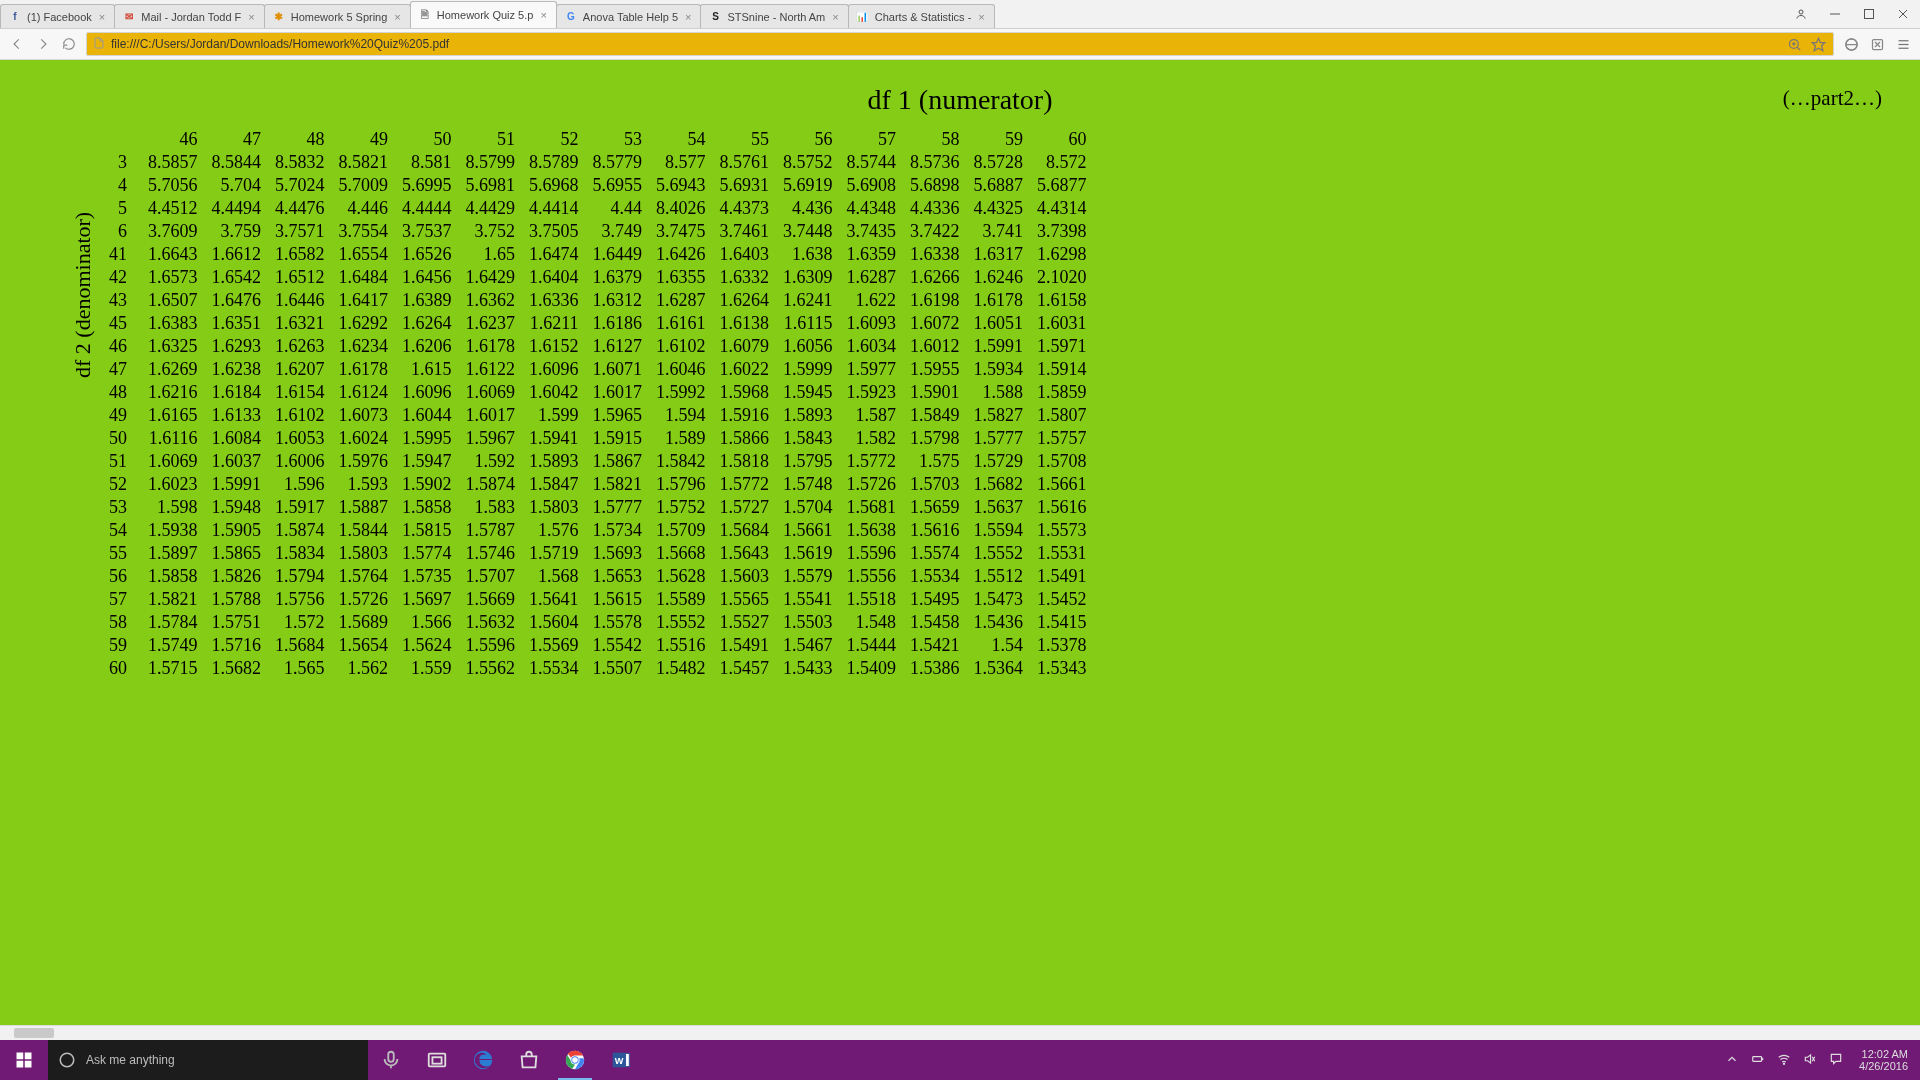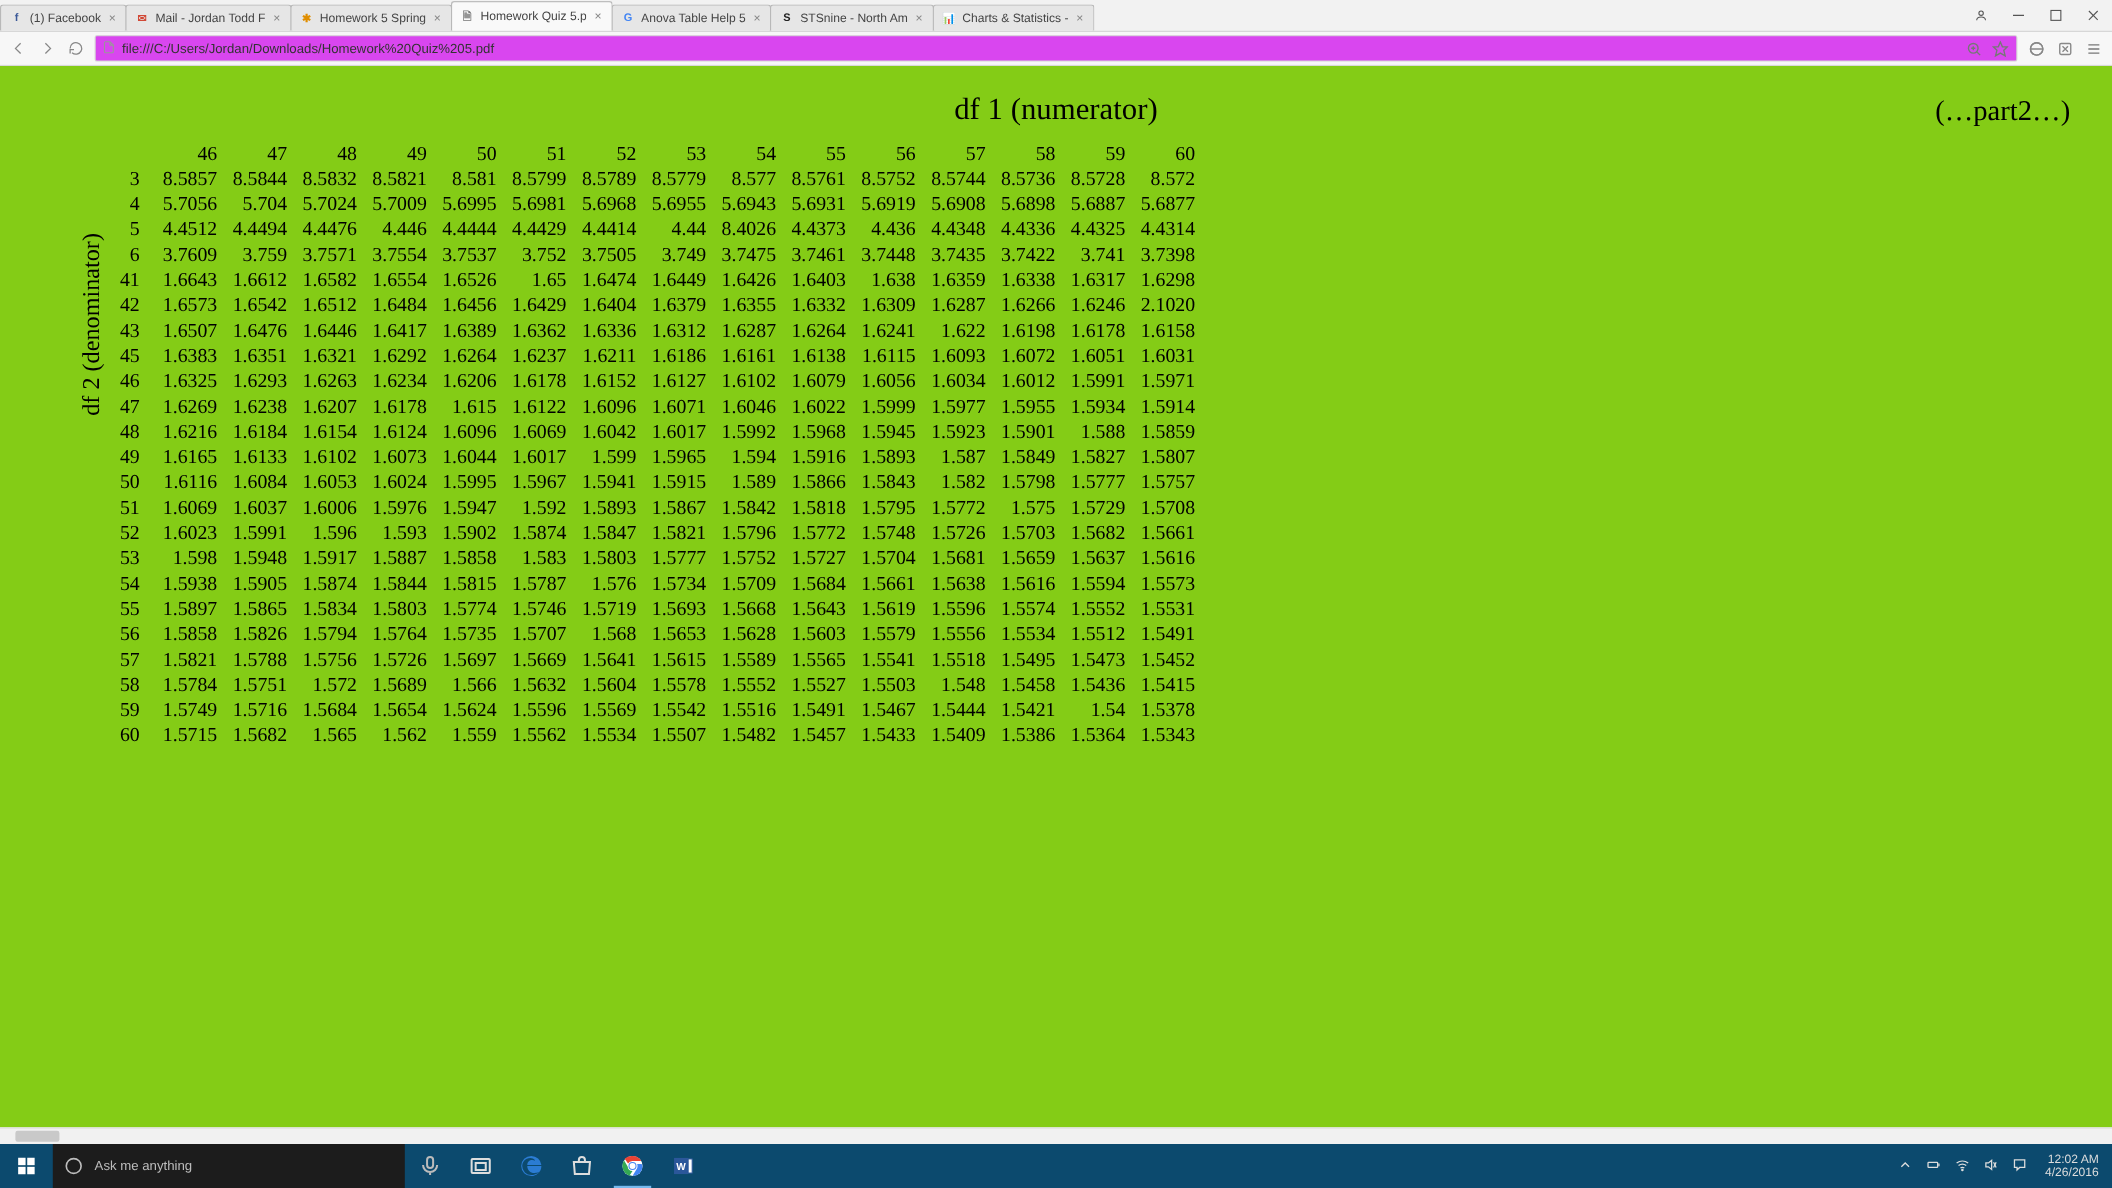--- a/index.html
+++ b/index.html
@@ -12,42 +12,42 @@
   .tab .lbl{overflow:hidden;text-overflow:ellipsis;flex:1;min-width:0}
   .tab .fav{width:14px;height:14px;display:inline-flex;align-items:center;justify-content:center;font-size:10px;flex:none}
   .tab .x{color:#888;font-size:11px;padding:0 2px;cursor:pointer;flex:none}
   .winbtns{display:flex;align-items:center}
   .winbtn{width:34px;display:flex;align-items:center;justify-content:center;color:#555;cursor:pointer}
   .winbtn svg{width:12px;height:12px}
   
   .addrbar{height:30px;background:#f7f7f7;border-bottom:1px solid #d9d9d9;display:flex;align-items:center;gap:8px;padding:0 8px;color:#555}
   .navbtn{width:18px;height:18px;display:flex;align-items:center;justify-content:center;cursor:pointer;color:#888}
   .navbtn svg{width:14px;height:14px}
-  .omnibox{flex:1;display:flex;align-items:center;background:#d946ef;border:1px solid #d4d4d4;border-radius:2px;height:22px;padding:0 6px;gap:6px;color:#333;font-size:12px}
+  .omnibox{flex:1;display:flex;align-items:center;background:#eab308;border:1px solid #d4d4d4;border-radius:2px;height:22px;padding:0 6px;gap:6px;color:#333;font-size:12px}
   .omnibox .url{flex:1;min-width:0;white-space:nowrap;overflow:hidden;text-overflow:ellipsis}
   .ricon{width:18px;height:18px;display:flex;align-items:center;justify-content:center;cursor:pointer;color:#777}
   .ricon svg{width:15px;height:15px}
   
   .content{flex:1;overflow:auto;background:#84cc16;position:relative}
   .page{padding:24px 10px 20px 10px}
   .page-head{position:relative;height:44px}
   .page-title{position:absolute;left:50%;transform:translateX(-50%);font-family:"Times New Roman",serif;font-size:28px}
-  .page-part{position:absolute;right:28px;top:2px;font-family:"Times New Roman",serif;font-size:26px}
+  .page-part{position:absolute;right:28px;top:2px;font-family:"Times New Roman",serif;font-size:21px}
   .tablewrap{display:flex;align-items:flex-start;gap:6px;padding-left:60px}
   .ylabel-outer{position:relative;width:26px}
   .ylabel{position:absolute;left:0;top:250px;transform:rotate(-90deg);transform-origin:left top;white-space:nowrap;font-family:"Times New Roman",serif;font-size:22px}
   table{border-collapse:collapse;font-family:"Times New Roman",serif;font-size:18px}
   td,th{text-align:right;padding:1px 7px;font-weight:normal}
   th{font-size:18px}
   td.rh{padding-right:14px}
   
   .hscroll{height:14px;background:#f1f1f1;border-top:1px solid #dcdcdc;position:relative}
   .hscroll::before{content:"";position:absolute;left:14px;top:2px;bottom:2px;width:40px;background:#c9c9c9;border-radius:2px}
   
-  .taskbar{height:40px;background:#0c4a6e;display:flex;align-items:center;color:#fff}
+  .taskbar{height:40px;background:#701a75;display:flex;align-items:center;color:#fff}
   .startbtn{width:48px;height:100%;display:flex;align-items:center;justify-content:center;cursor:pointer}
   .startbtn svg{width:18px;height:18px}
   .search{display:flex;align-items:center;background:#1c1c1c;height:100%;width:300px;padding:0 10px;gap:10px;color:#bdbdbd;cursor:text}
   .search svg{width:18px;height:18px}
   .tb-icons{display:flex;height:100%}
   .tb-icon{width:46px;height:100%;display:flex;align-items:center;justify-content:center;cursor:pointer;position:relative}
   .tb-icon.active::after{content:"";position:absolute;left:6px;right:6px;bottom:0;height:2px;background:#76b9ed}
   .tb-icon svg{width:22px;height:22px}
   .tray{margin-left:auto;display:flex;align-items:center;gap:12px;padding:0 8px;color:#ddd;font-size:11px;height:100%}
   .tray svg{width:14px;height:14px}

